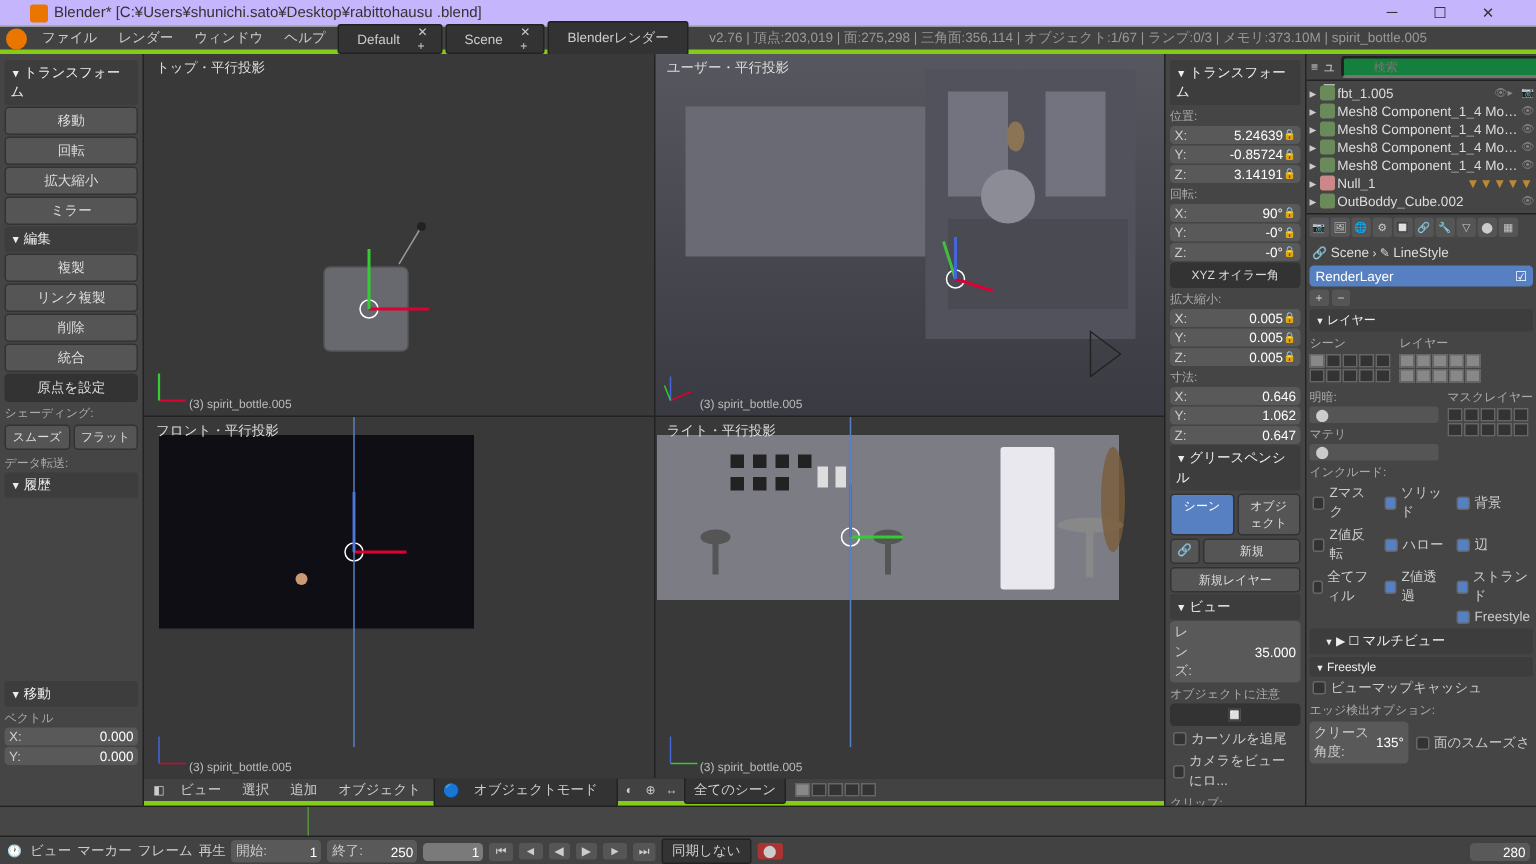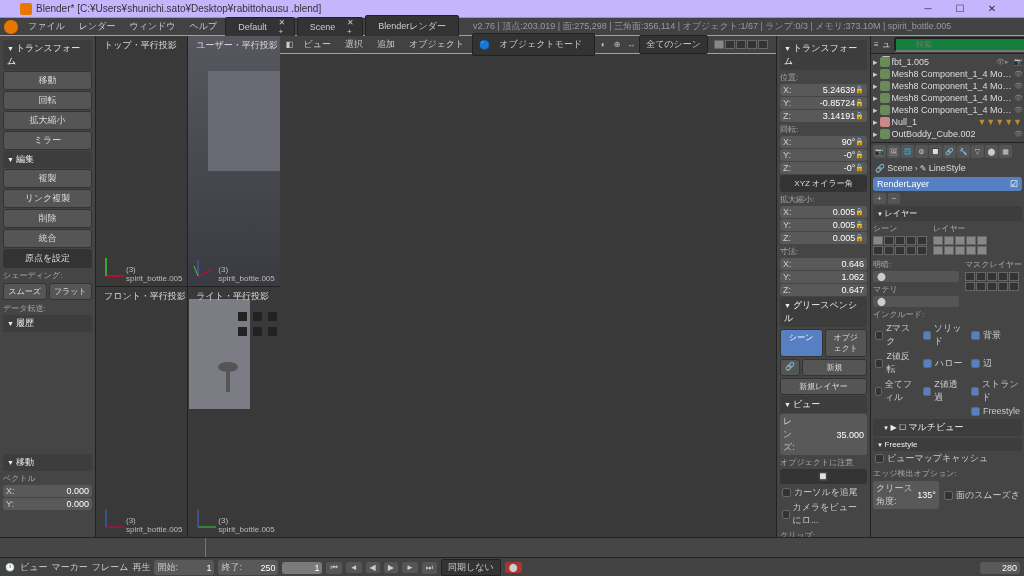--- a/index.html
+++ b/index.html
@@ -3,33 +3,33 @@
 <meta charset="utf-8">
 <style>
 *{margin:0;padding:0;box-sizing:border-box;font-family:sans-serif;font-size:9px;user-select:none}
 body{width:1024px;height:576px;background:#393939;color:#ccc;overflow:hidden;position:relative}
 .titlebar{height:18px;background:#c4b5fd;display:flex;align-items:center;padding:0 20px;color:#333;border-bottom:1px solid #999}
 .titlebar-icon{width:12px;height:12px;background:#ea7600;border-radius:2px;margin-right:4px}
 .titlebar-text{flex:1;font-size:10px}
 .win-btns{display:flex;gap:8px}
 .win-btn{width:24px;height:14px;display:flex;align-items:center;justify-content:center;font-size:10px;color:#333}
 .win-btn.close{color:#333}
-.menubar{height:18px;background:#424242;display:flex;align-items:center;padding:0 4px;gap:2px;border-bottom:1px solid #84cc16}
+.menubar{height:18px;background:#424242;display:flex;align-items:center;padding:0 4px;gap:2px;border-bottom:3px solid #84cc16}
 .blender-icon{width:14px;height:14px;background:#ea7600;border-radius:50%;margin-right:2px}
 .menubar span{padding:2px 6px;color:#ccc}
 .dropdown{background:#333;border:1px solid #222;padding:1px 6px;border-radius:2px;display:inline-flex;align-items:center;gap:3px}
 .main{display:flex;height:501px}
 .toolbox{width:96px;background:#454545;border-right:1px solid #222;padding:3px;overflow:hidden}
 .panel-header{background:#3d3d3d;padding:2px 4px;margin:1px 0;color:#eee;border-radius:2px}
 .panel-header::before{content:"▼ ";font-size:7px}
 .tool-btn{background:#555;border:1px solid #333;padding:2px 4px;margin:1px 0;border-radius:3px;color:#ddd;text-align:center}
 .tool-btn.sm{font-size:8px}
 .tool-row{display:flex;gap:2px}
 .tool-row .tool-btn{flex:1}
-.viewport-area{flex:1;display:flex;flex-direction:row;background:#393939}
+.viewport-area{flex:1;display:flex;flex-direction:column;background:#393939}
 .quad{flex:1;display:grid;grid-template-columns:1fr 1fr;grid-template-rows:1fr 1fr;gap:1px;background:#222}
 .view{background:#393939;position:relative;overflow:hidden}
 .view.has-bg{background:linear-gradient(180deg,#57575f 0%,#3a3a42 100%)}
 .view-label{position:absolute;top:3px;left:8px;color:#ddd;font-size:9px;z-index:5}
 .view-info{position:absolute;bottom:3px;left:30px;color:#bbb;font-size:8px}
 .axis{position:absolute;bottom:10px;left:10px;width:20px;height:20px}
 .view-content{position:absolute;inset:0}
 .props{width:94px;background:#454545;border-left:1px solid #222;padding:3px;overflow:hidden}
 .prop-label{color:#aaa;font-size:8px;margin:2px 0 1px}
 .num-field{display:flex;background:#595959;border-radius:3px;margin:1px 0;padding:1px 3px;align-items:center}

